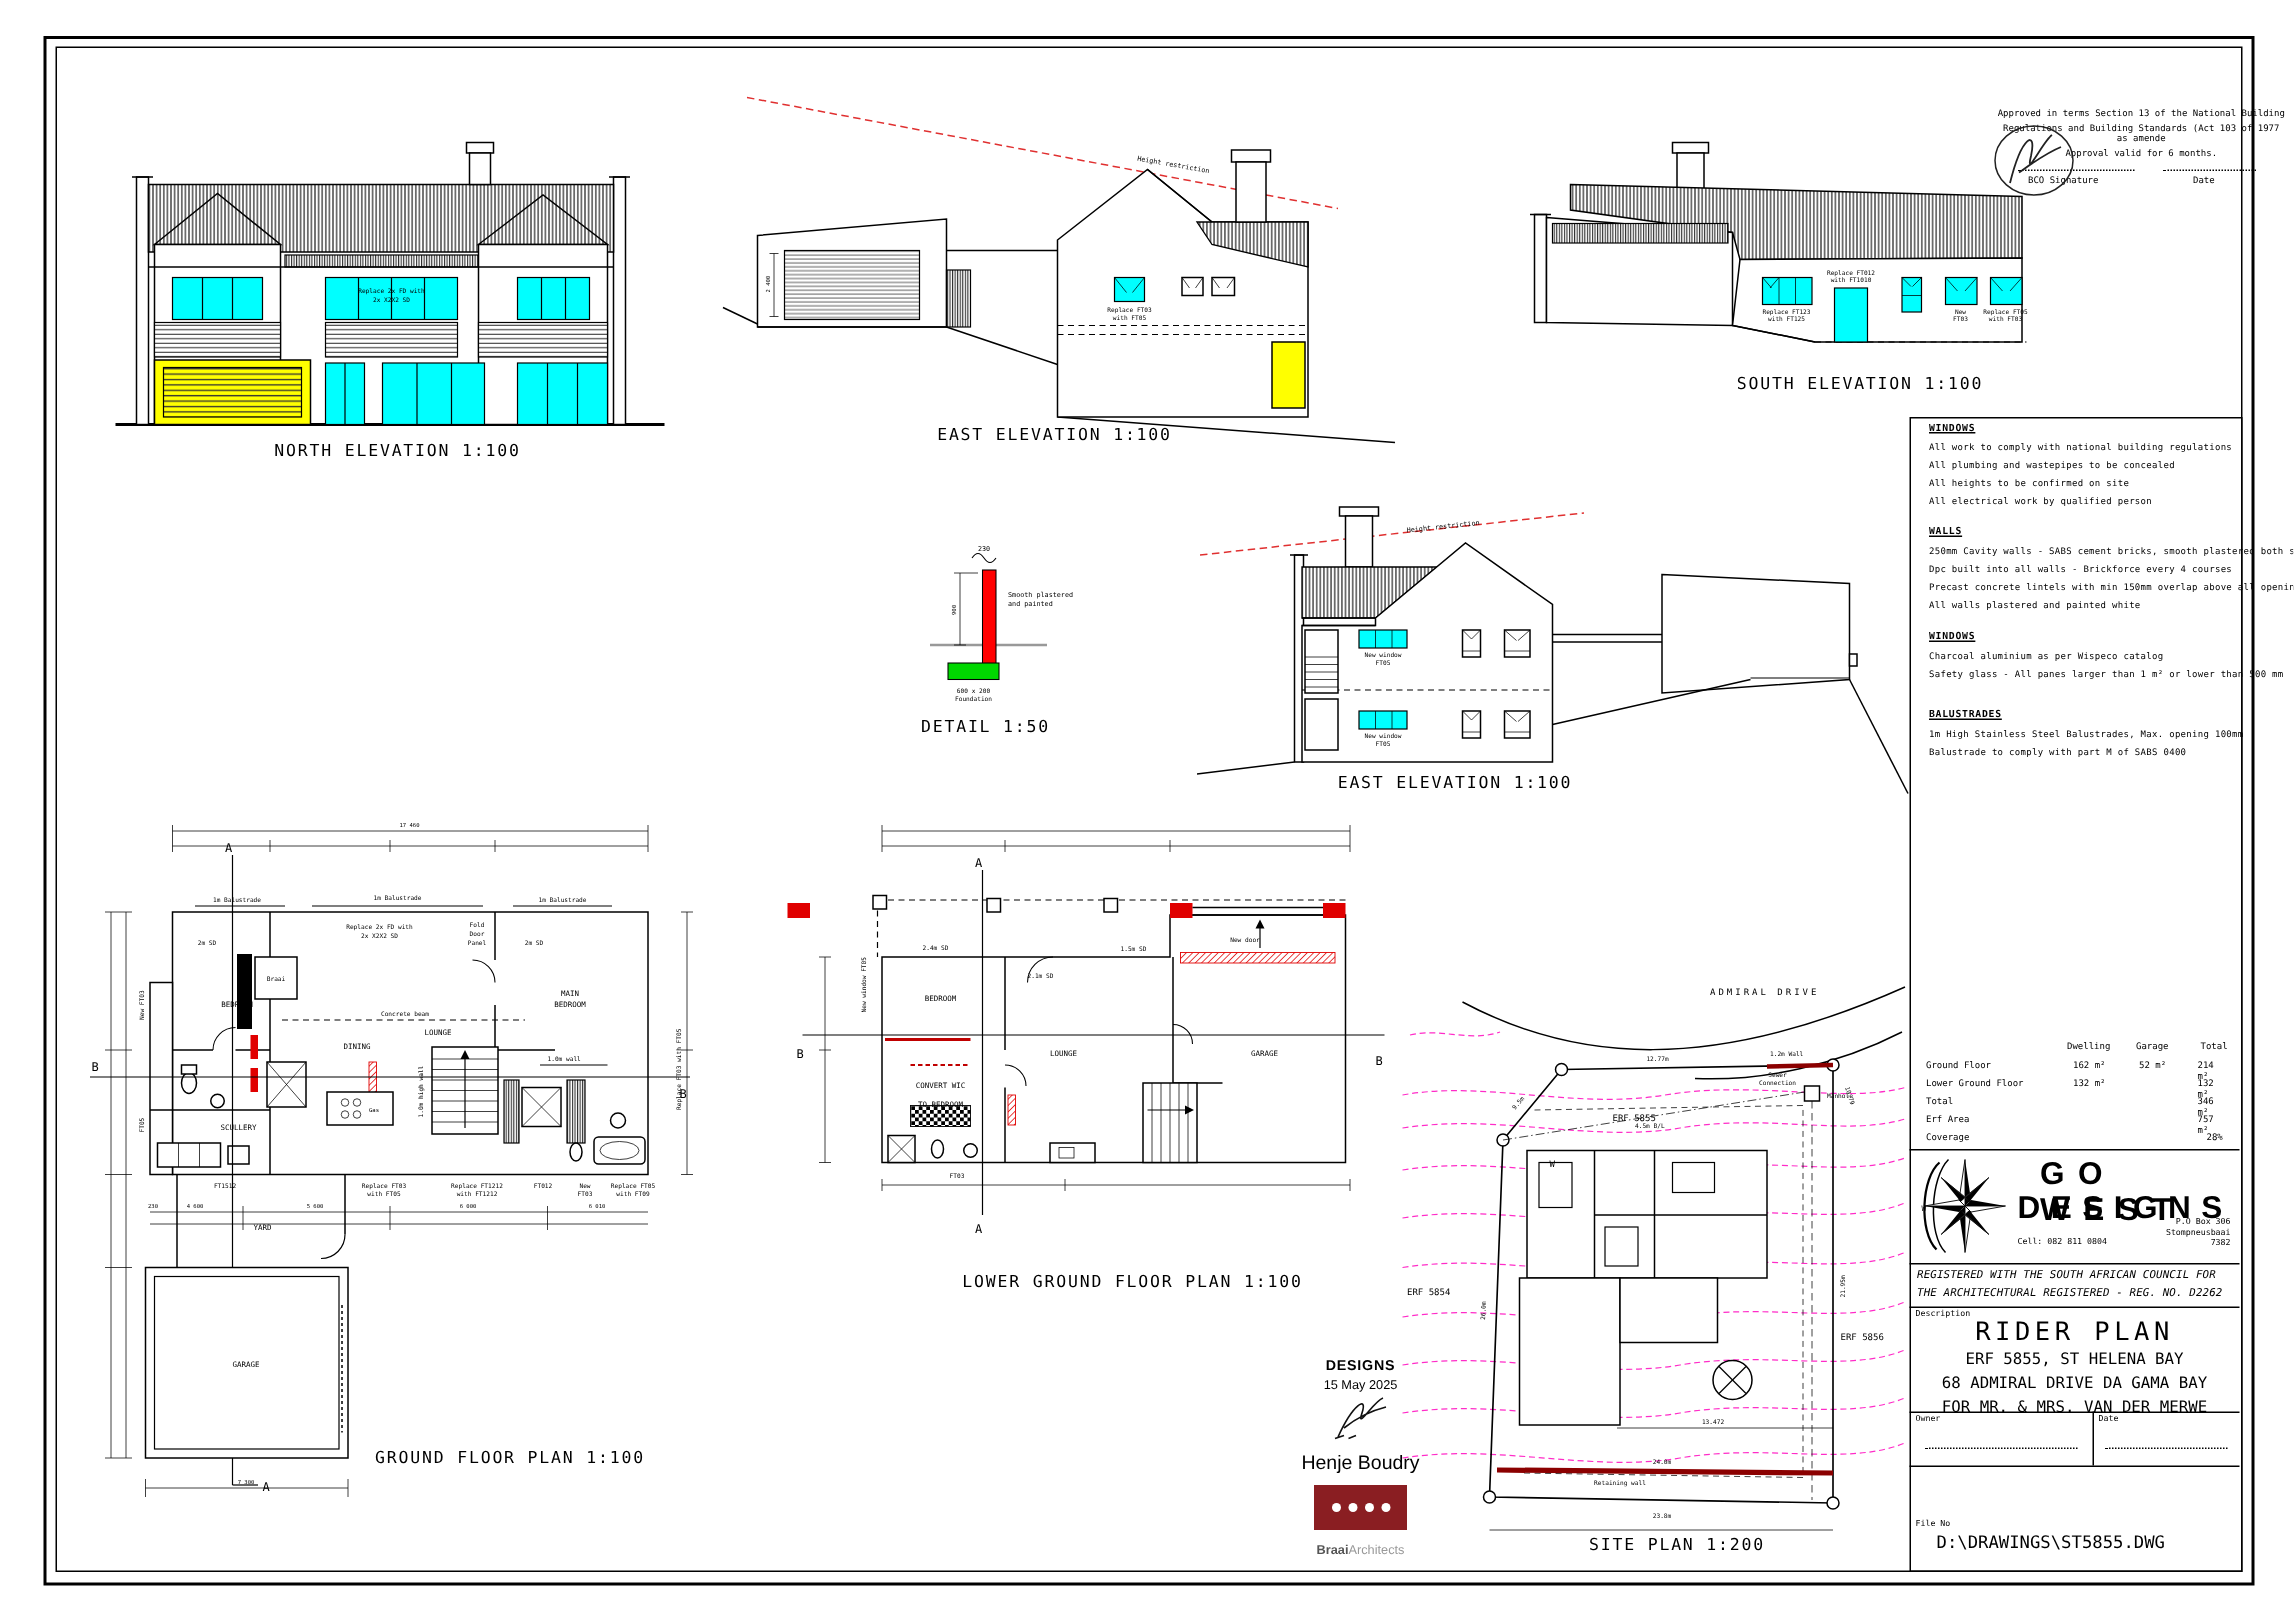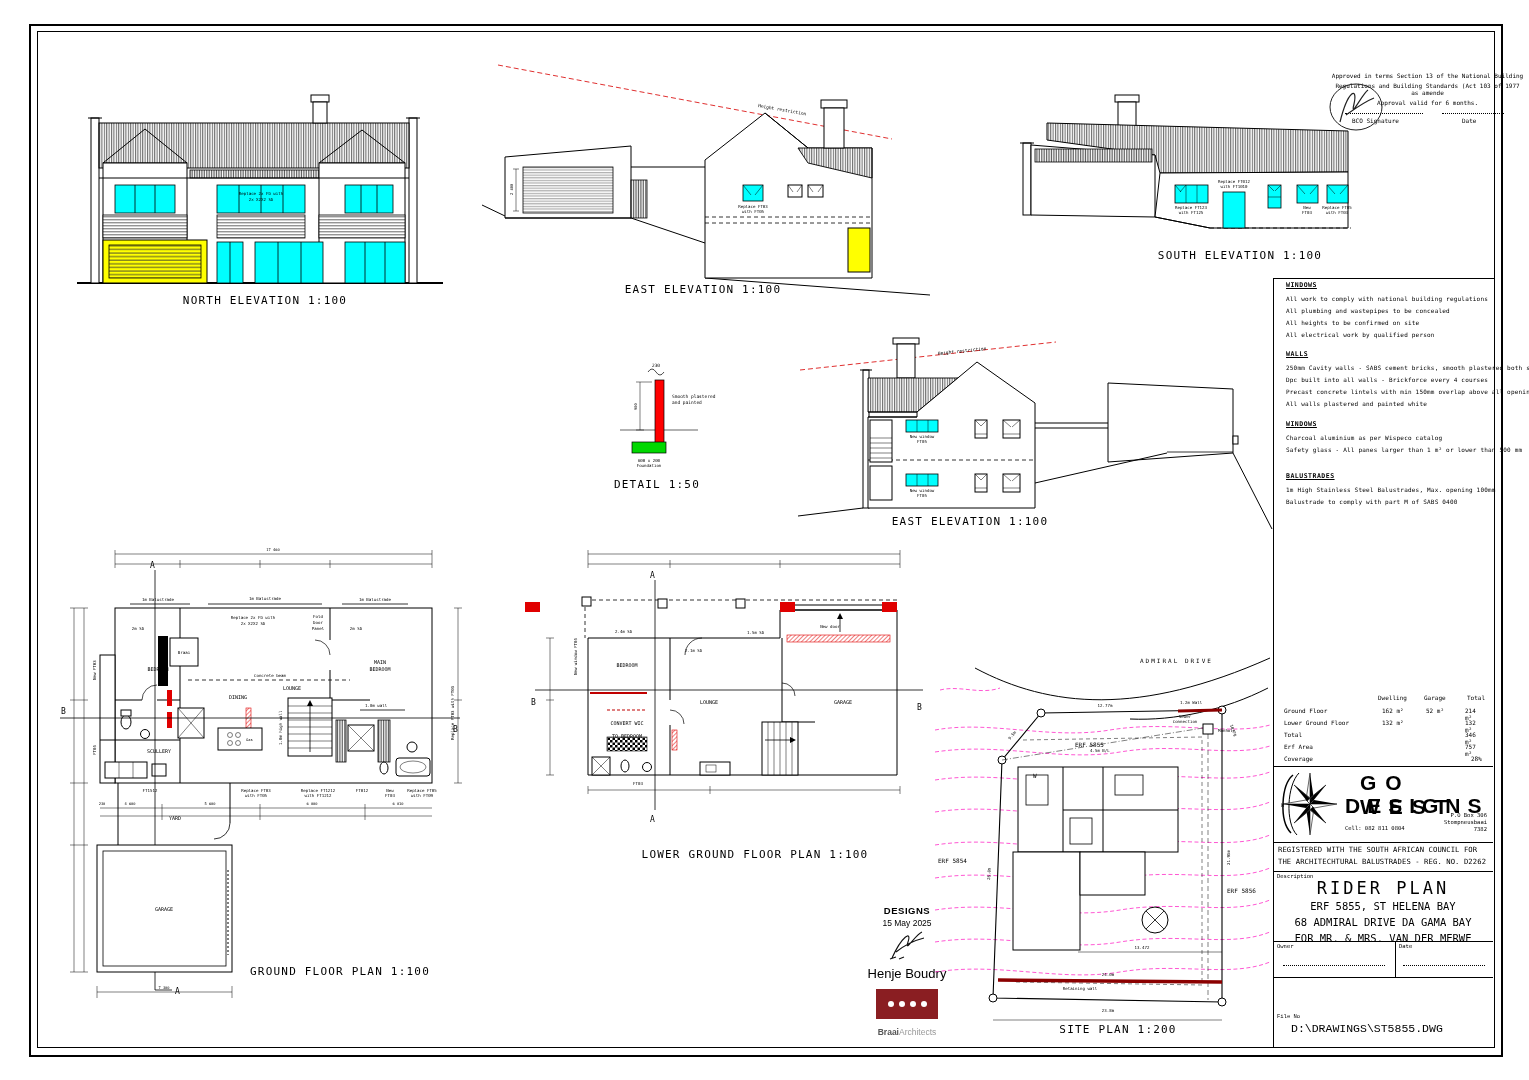--- a/index.html
+++ b/index.html
@@ -358,42 +358,42 @@
     </svg>
     <div class="a sans" style="left:87px;top:4px;font-size:21px;font-weight:bold;letter-spacing:9px;">GO WEST</div>
     <div class="a sans" style="left:72px;top:27px;font-size:21px;font-weight:bold;letter-spacing:7px;">DESIGNS</div>
     <div class="a" style="left:72px;top:58px;font-size:5.5px;">Cell: 082 811 0804</div>
     <div class="a" style="left:150px;top:45px;width:64px;text-align:right;font-size:5.5px;line-height:7px;">
       <div>P.O Box 306</div>
       <div>Stompneusbaai</div>
       <div>7382</div>
     </div>
   </div>
-  <div class="a" style="left:1273px;top:841px;width:220px;height:30px;border-bottom:1.5px solid #000;">
+  <div class="a" style="left:1273px;top:841px;width:220px;height:30px;border-bottom:1.5px solid #000;font-style:italic;">
     <div style="font-size:7.2px;margin:4px 0 0 5px;letter-spacing:0.1px;">REGISTERED WITH THE SOUTH AFRICAN COUNCIL FOR</div>
-    <div style="font-size:7.2px;margin:3px 0 0 5px;letter-spacing:0.1px;">THE ARCHITECHTURAL BALUSTRADES - REG. NO. D2262</div>
+    <div style="font-size:7.2px;margin:3px 0 0 5px;letter-spacing:0.1px;">THE ARCHITECHTURAL REGISTERED - REG. NO. D2262</div>
   </div>
   <div class="a" style="left:1273px;top:871px;width:220px;height:70px;border-bottom:1.5px solid #000;text-align:center;">
     <div class="tb-lab" style="position:absolute;left:4px;top:2px;">Description</div>
     <div style="font-size:17px;margin-top:7px;letter-spacing:3px;">RIDER PLAN</div>
     <div style="font-size:10.5px;margin-top:2px;">ERF 5855, ST HELENA BAY</div>
     <div style="font-size:10.5px;margin-top:4px;">68 ADMIRAL DRIVE DA  GAMA BAY</div>
     <div style="font-size:10.5px;margin-top:4px;">FOR MR. &amp; MRS. VAN DER MERWE</div>
   </div>
   <div class="a" style="left:1273px;top:941px;width:220px;height:36px;border-bottom:1.5px solid #000;">
     <div class="a" style="left:0;top:0;width:122px;height:36px;border-right:1.5px solid #000;">
       <div class="tb-lab" style="margin:2px 0 0 4px;">Owner</div>
       <div class="dotted" style="margin:16px 10px 0 10px;"></div>
     </div>
     <div class="a" style="left:122px;top:0;width:98px;height:36px;">
       <div class="tb-lab" style="margin:2px 0 0 4px;">Date</div>
       <div class="dotted" style="margin:16px 8px 0 8px;"></div>
     </div>
   </div>
-  <div class="a" style="left:1273px;top:1011px;width:200px;height:35px;font-family:Liberation Mono, monospace;">
+  <div class="a" style="left:1273px;top:1011px;width:200px;height:35px;">
     <div class="tb-lab" style="margin:2px 0 0 4px;">File No</div>
     <div style="font-size:11.5px;margin:2px 0 0 18px;">D:\DRAWINGS\ST5855.DWG</div>
   </div>
 
   <div class="a sans" style="left:852px;top:905px;width:110px;text-align:center;">
     <div style="font-size:9.5px;font-weight:bold;letter-spacing:0.5px;">DESIGNS</div>
     <div style="font-size:8.5px;margin-top:2px;">15 May 2025</div>
     <svg style="position:static;" width="70" height="34" viewBox="0 0 70 34">
       <path d="M20,30 C30,8 40,2 36,14 C32,26 44,6 50,4 M24,24 C34,16 44,12 52,10 M18,31 l6,-2 M27,31 l5,-2" fill="none" stroke="#111" stroke-width="1.1"></path>
     </svg>

